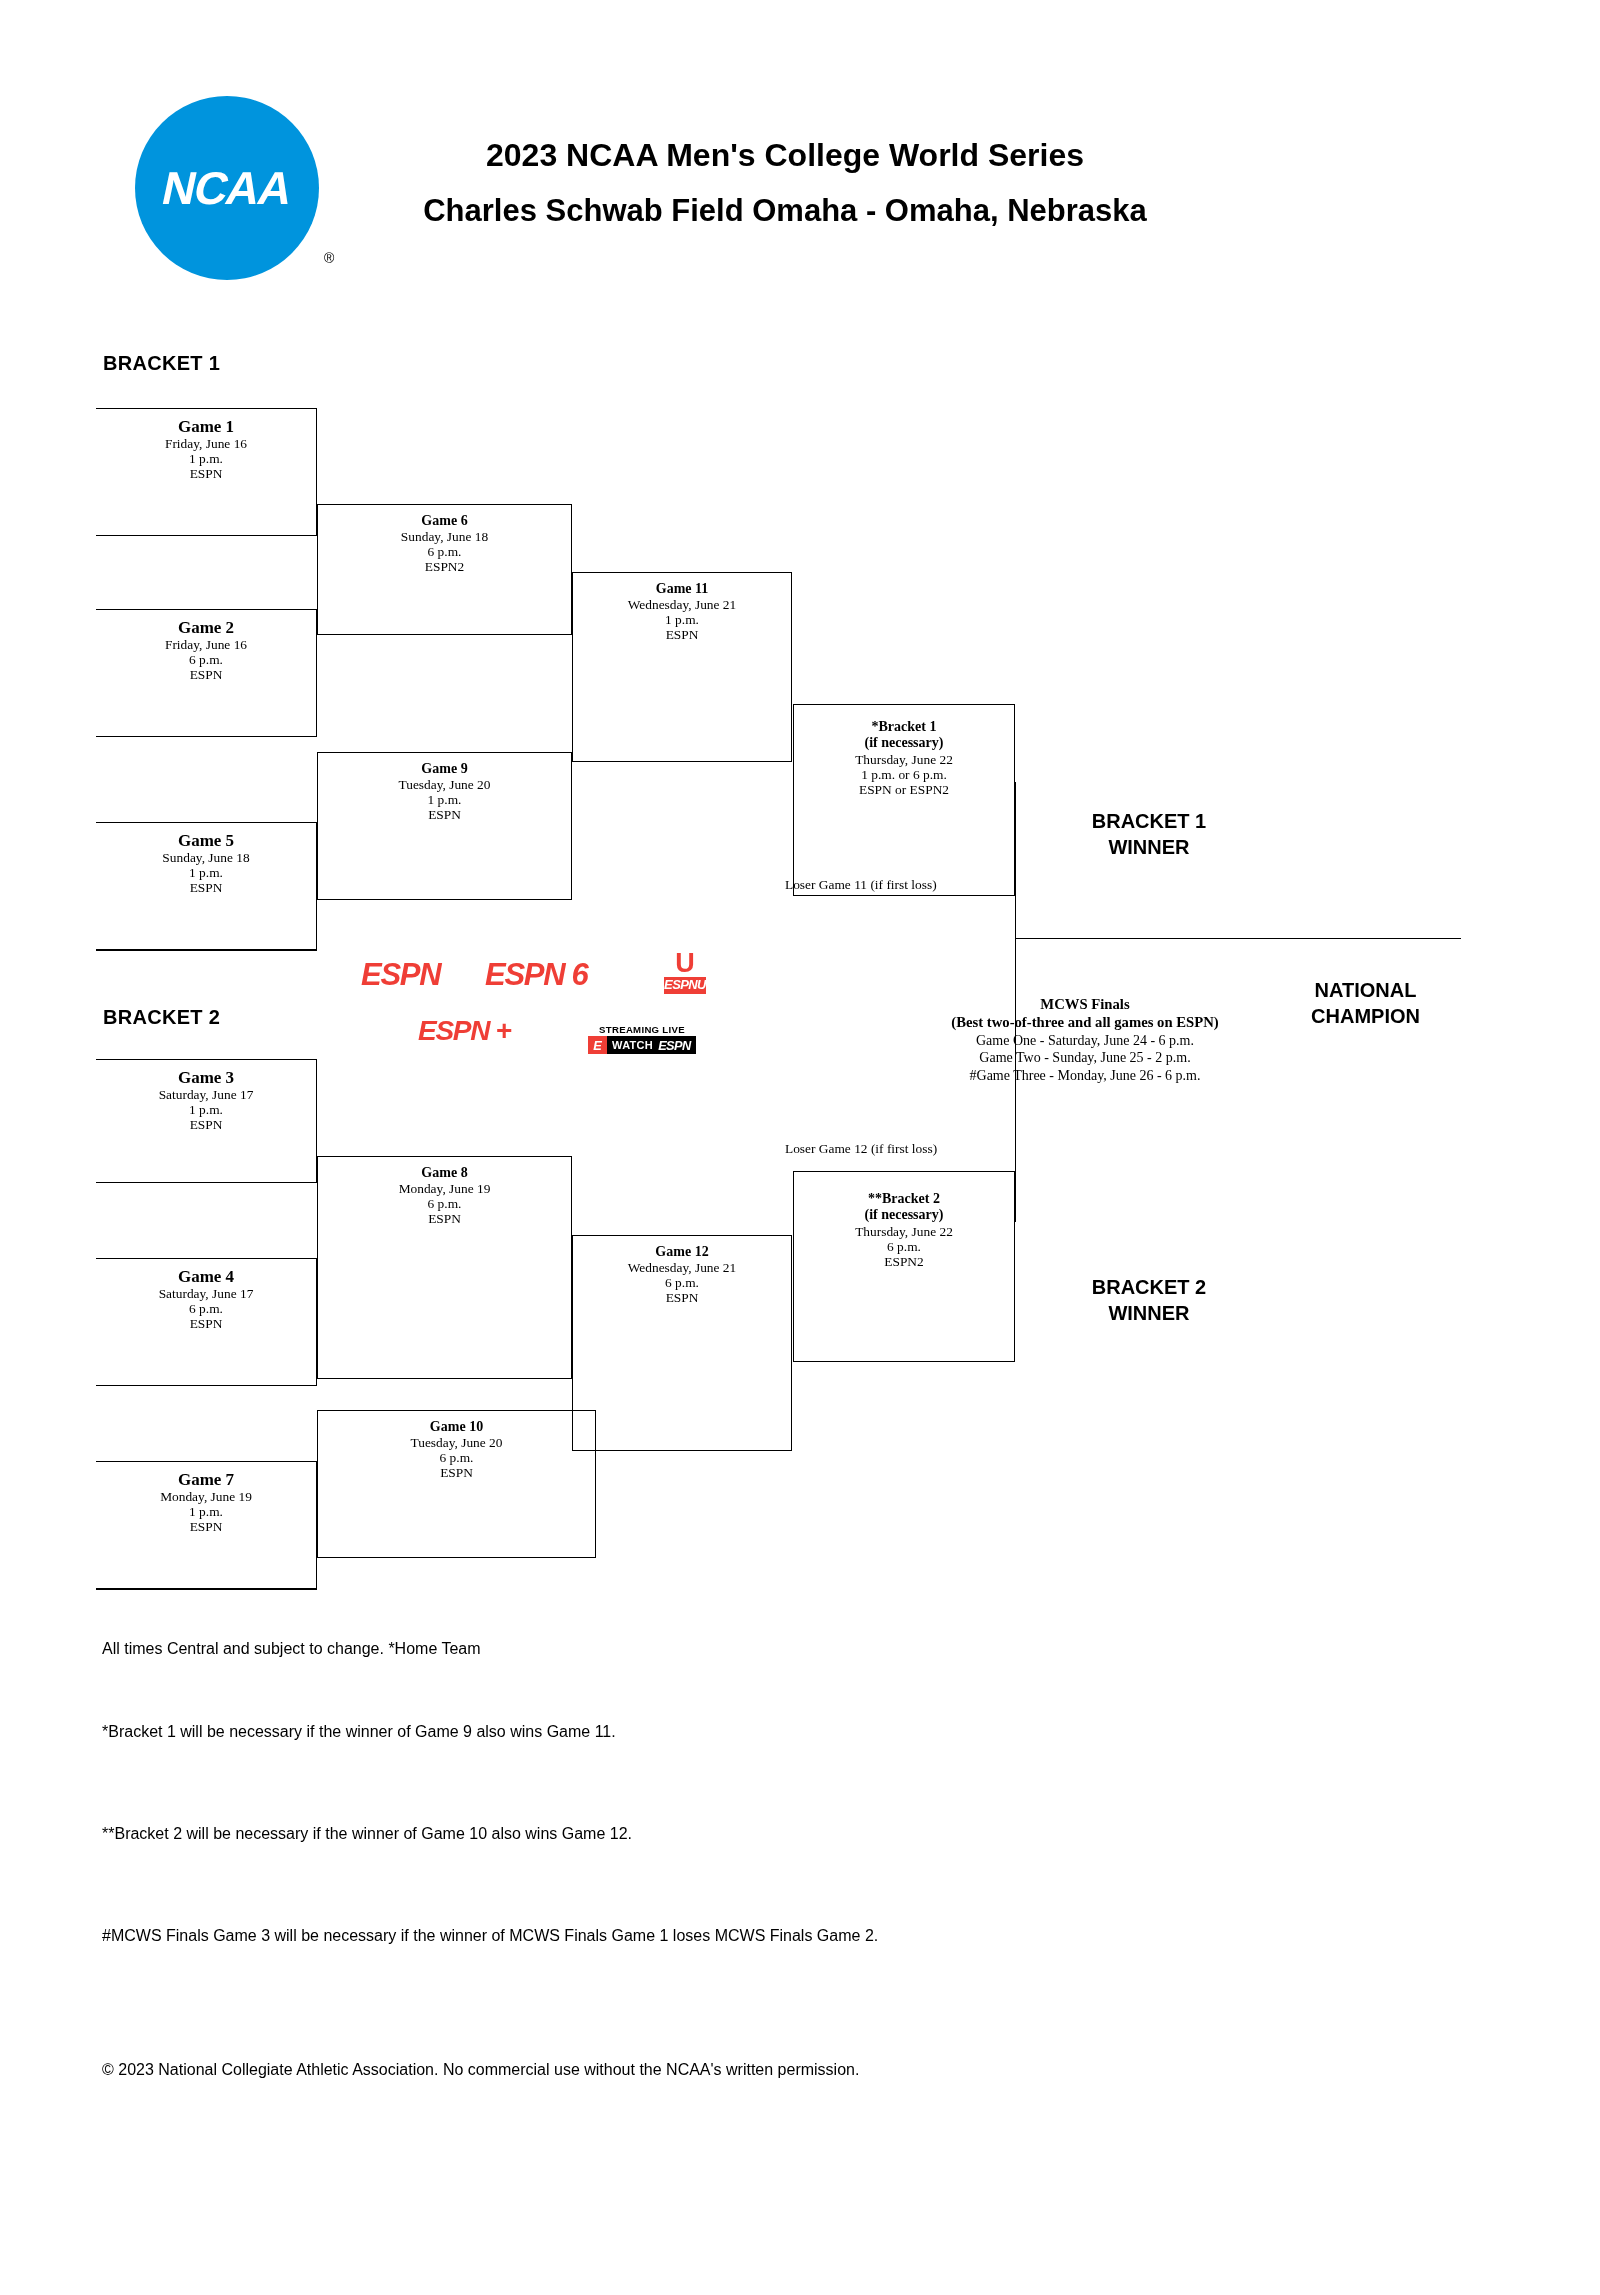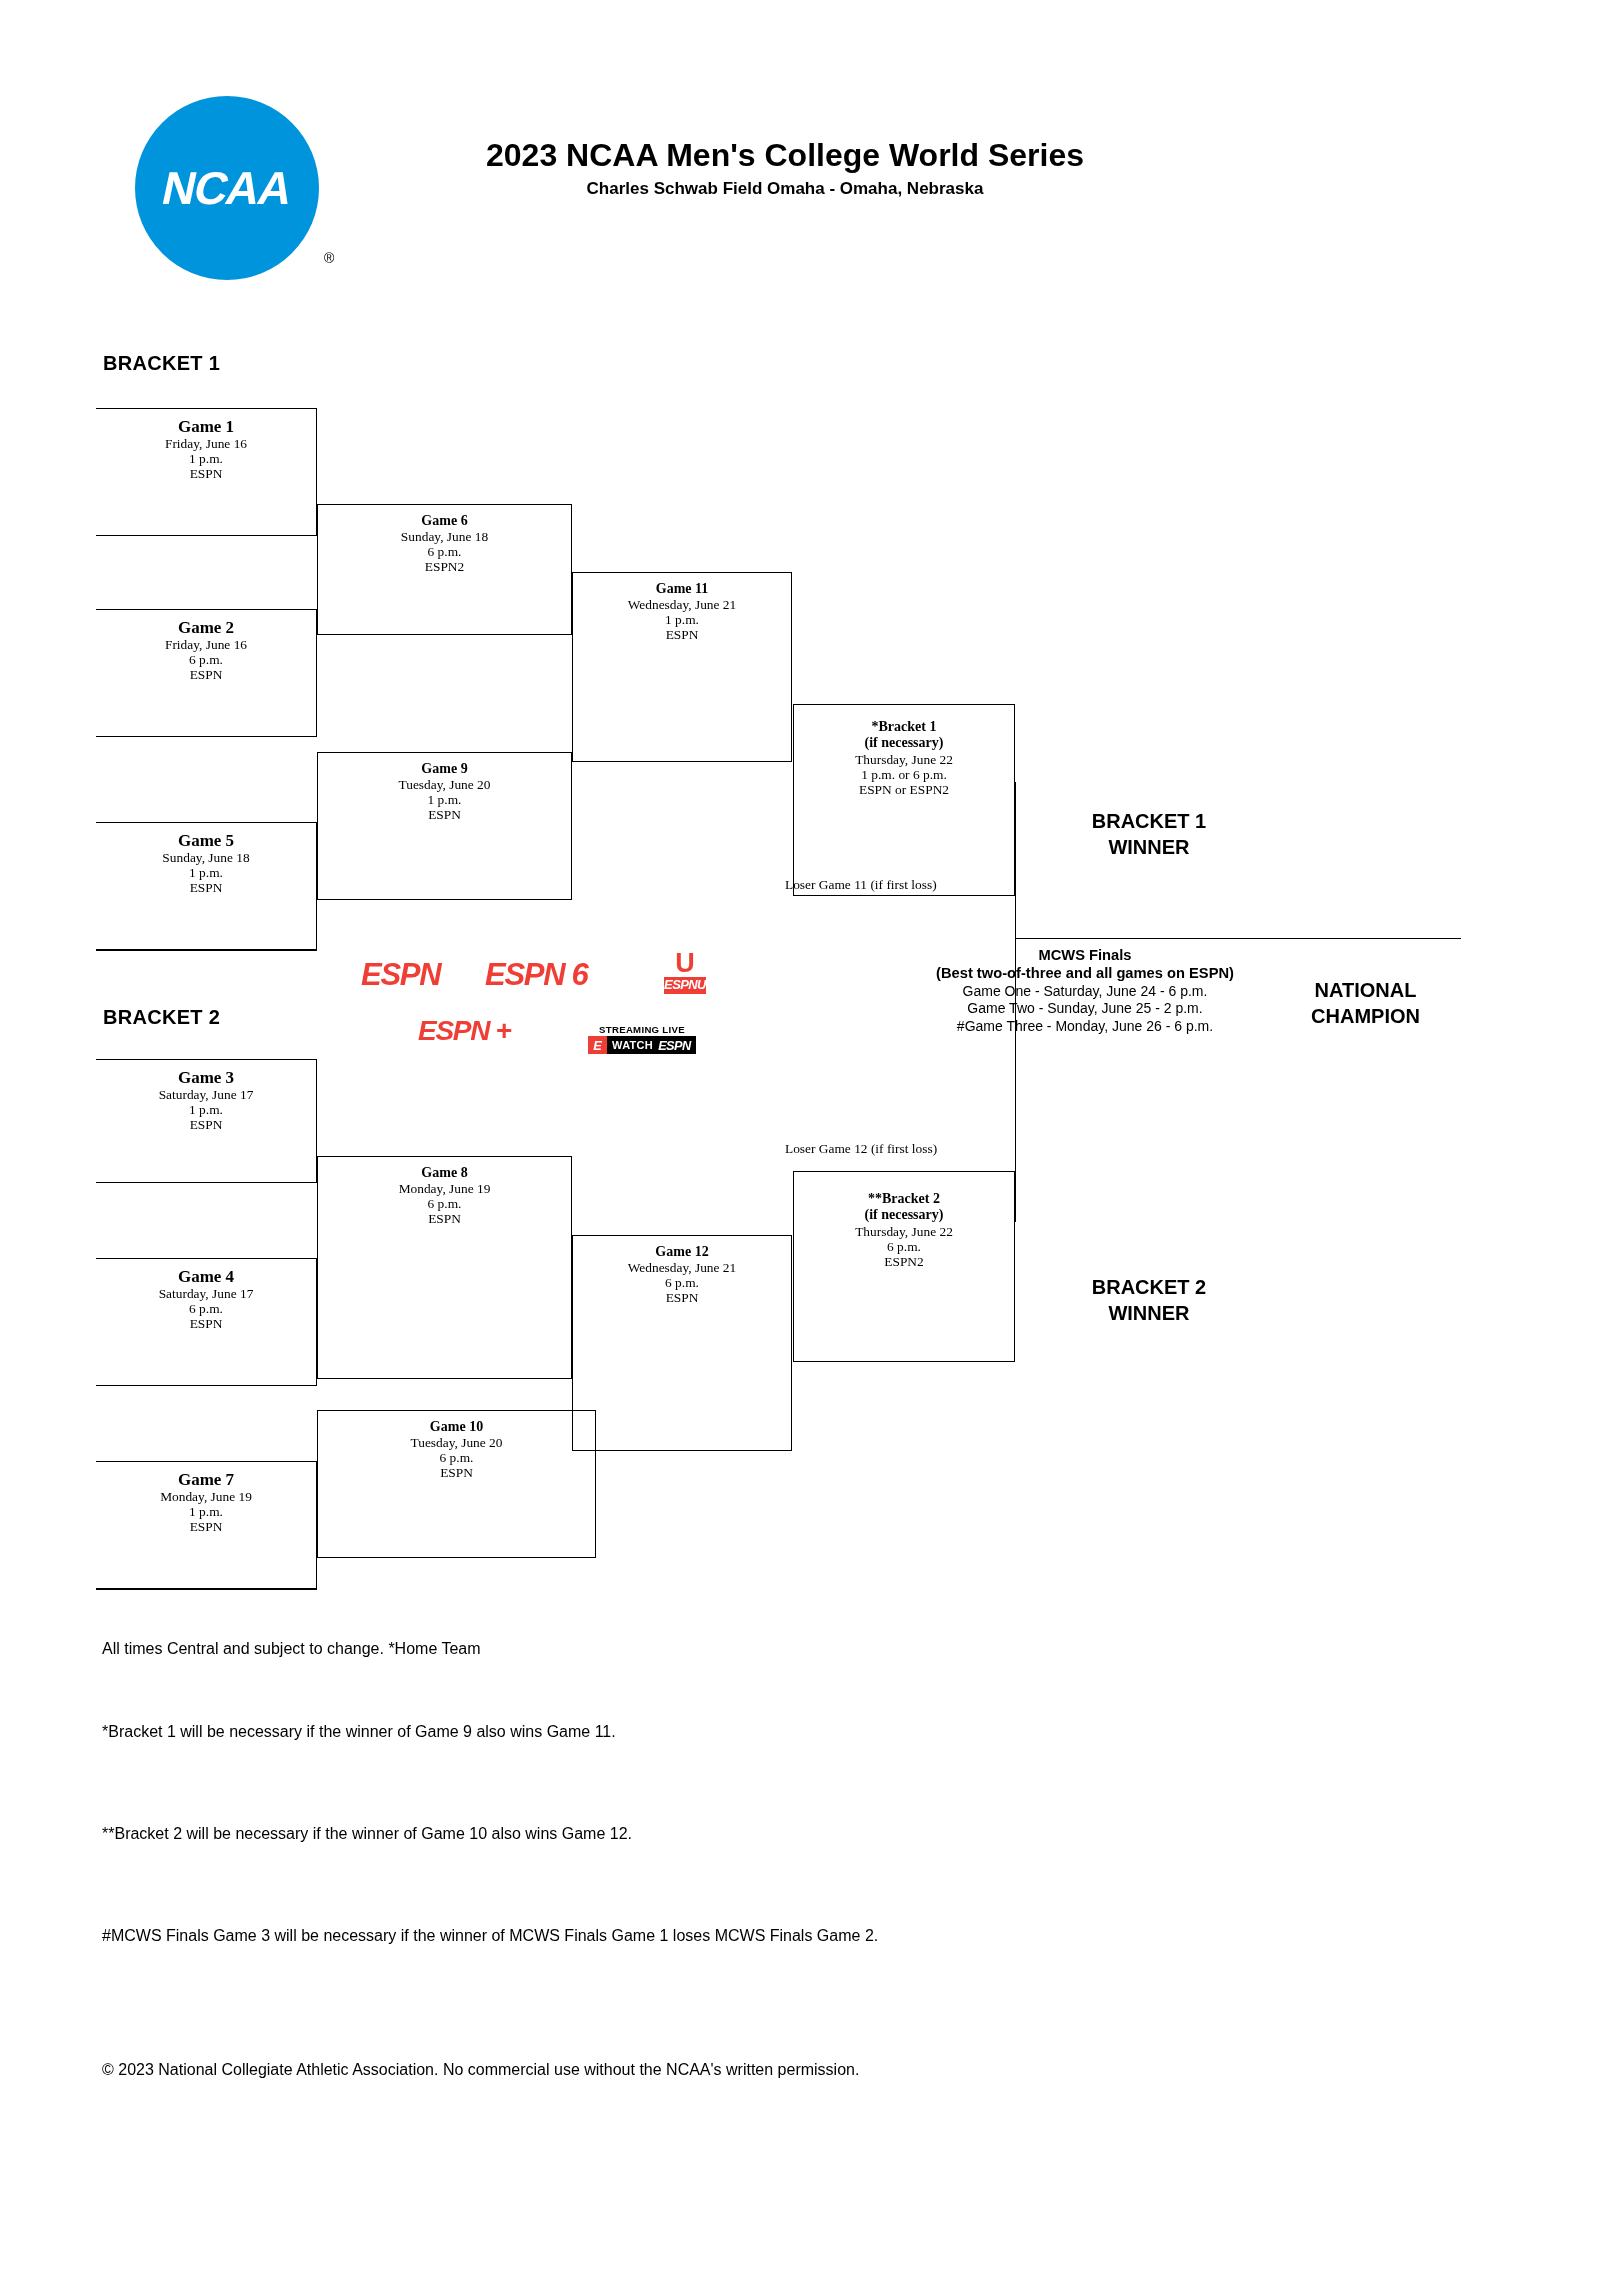--- a/index.html
+++ b/index.html
@@ -56,21 +56,21 @@
     position: absolute;
     left: 332px;
     top: 137px;
     width: 906px;
     text-align: center;
     font-family: "Liberation Sans", sans-serif;
     font-weight: bold;
     color: #000;
   }
   .title-1 { font-size: 32px; line-height: 1.18; }
-  .title-2 { font-size: 17px; line-height: 1.22; margin-top: 4px; }
+  .title-2 { font-size: 31px; line-height: 1.22; margin-top: 17px; }
   .title-3 { font-size: 23.6px; line-height: 1.22; margin-top: 1.3px; }
 
   
   .bracket-label {
     position: absolute;
     font-family: "Liberation Sans", sans-serif;
     font-weight: bold;
     font-size: 20px;
     letter-spacing: 0.3px;
   }
@@ -153,24 +153,24 @@
     font-weight: bold;
     font-size: 20px;
     text-align: center;
     line-height: 1.28;
   }
 
   
   .finals {
     position: absolute;
     left: 849px;
-    top: 946px;
+    top: 995px;
     width: 472px;
     text-align: center;
-    font-family: Liberation Sans, sans-serif;
+    font-family: Liberation Serif, serif;
     font-size: 14px;
     line-height: 1.25;
   }
   .finals .f-head { font-weight: bold; font-size: 14.7px; }
 
   
   .espn-wordmark {
     position: absolute;
     font-family: "Liberation Sans", sans-serif;
     font-weight: bold;

